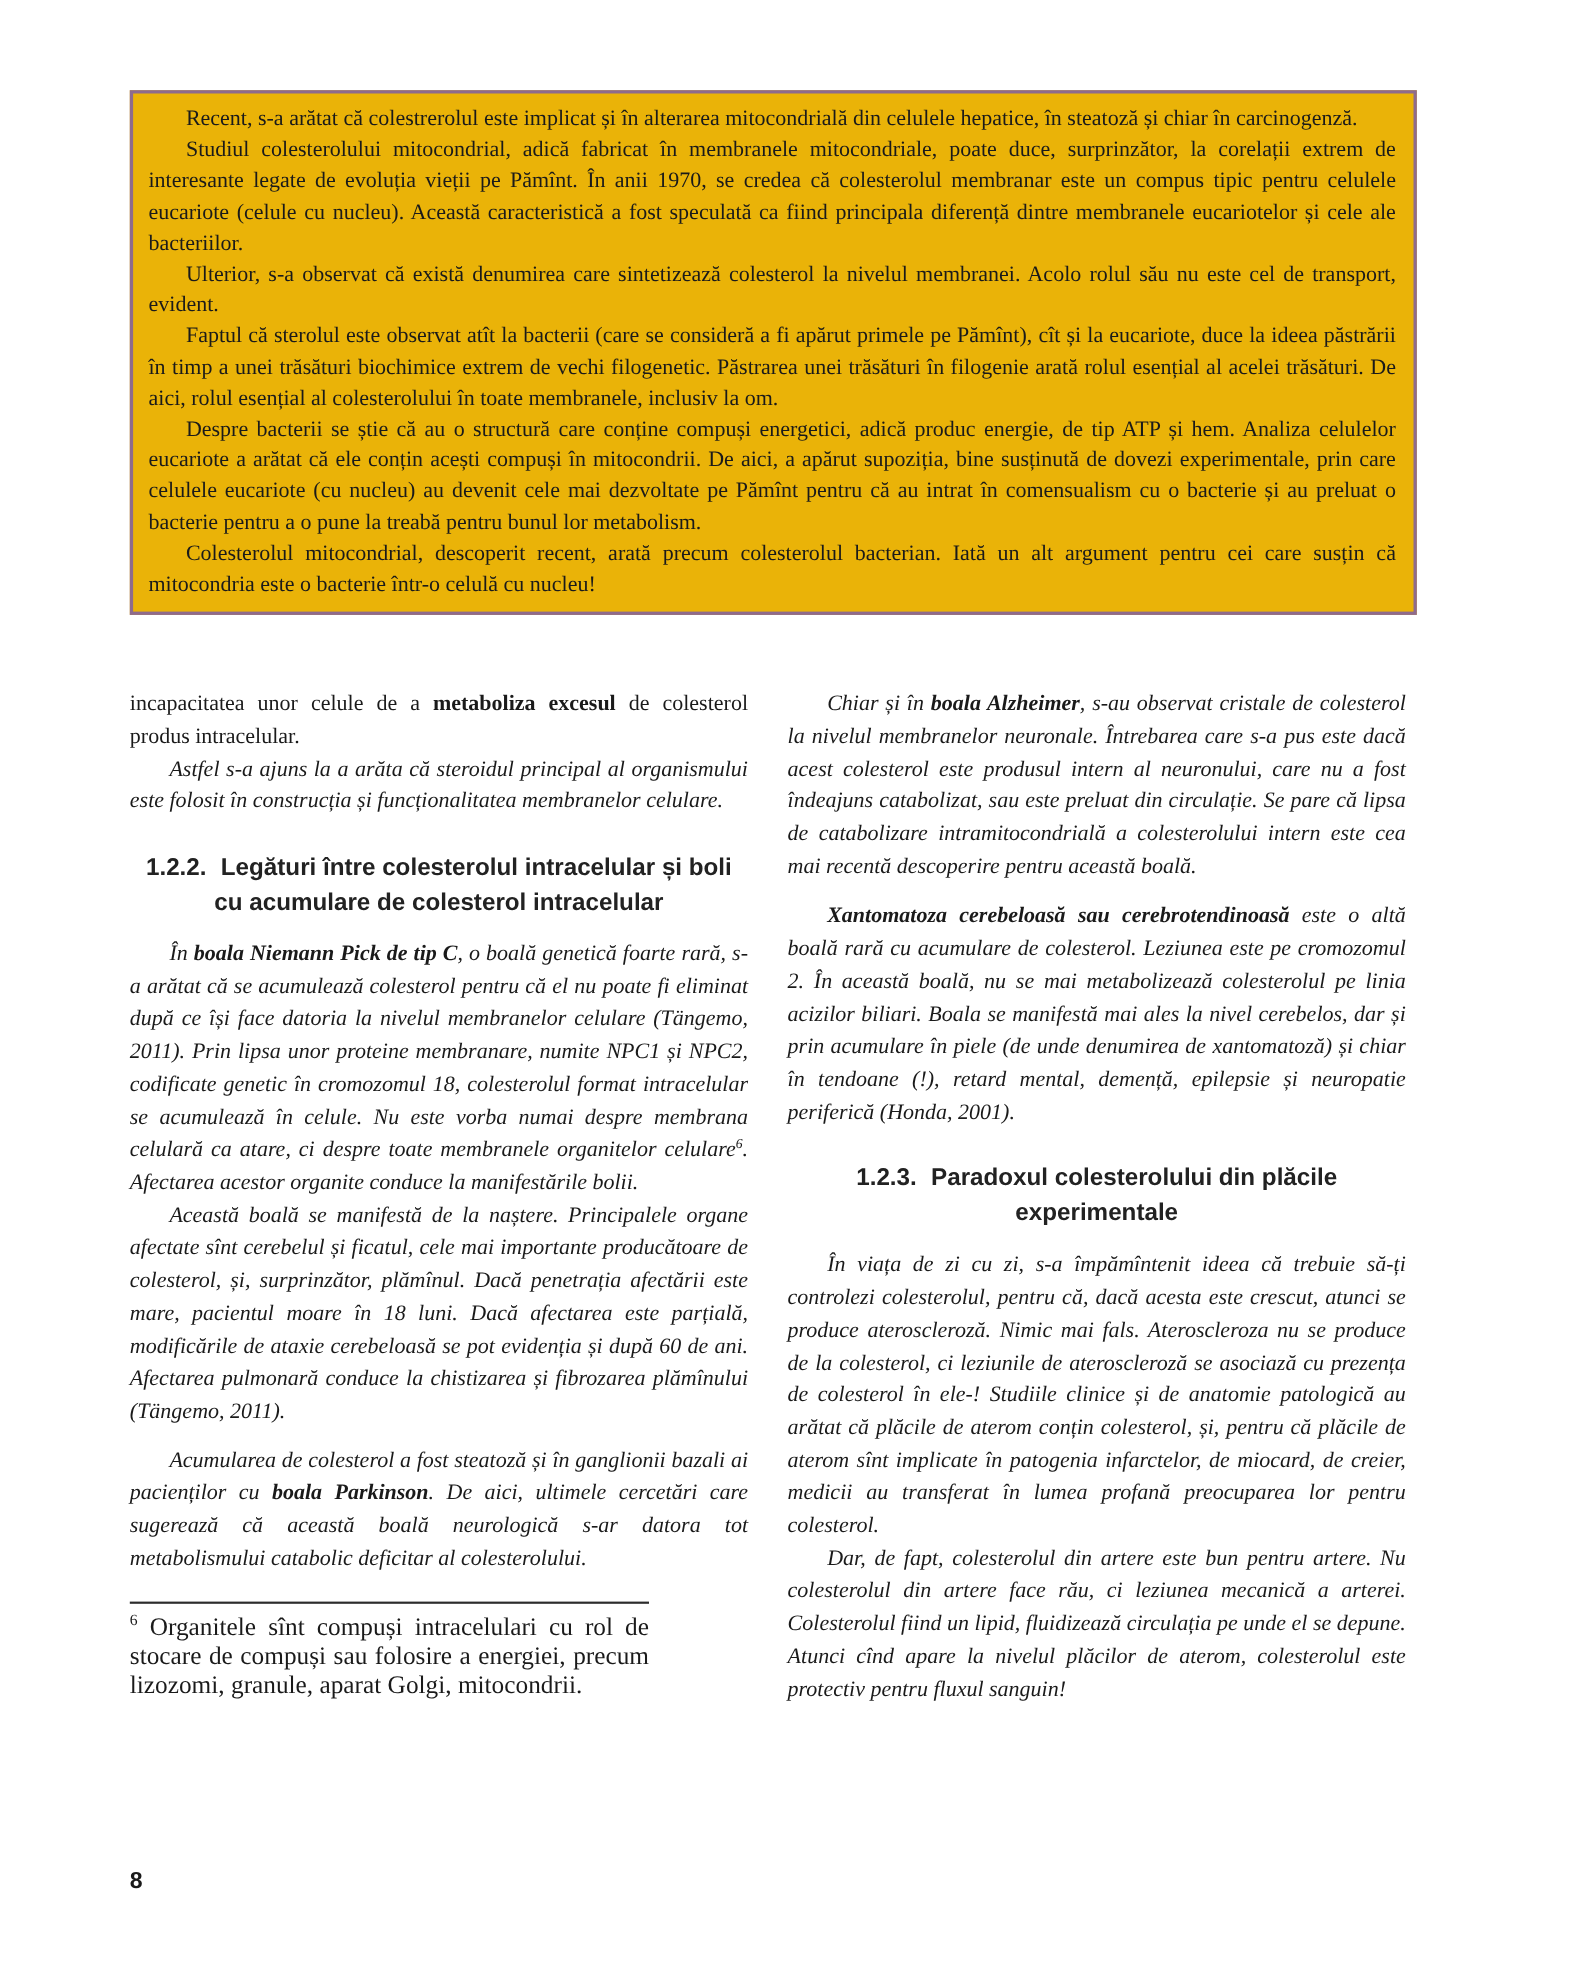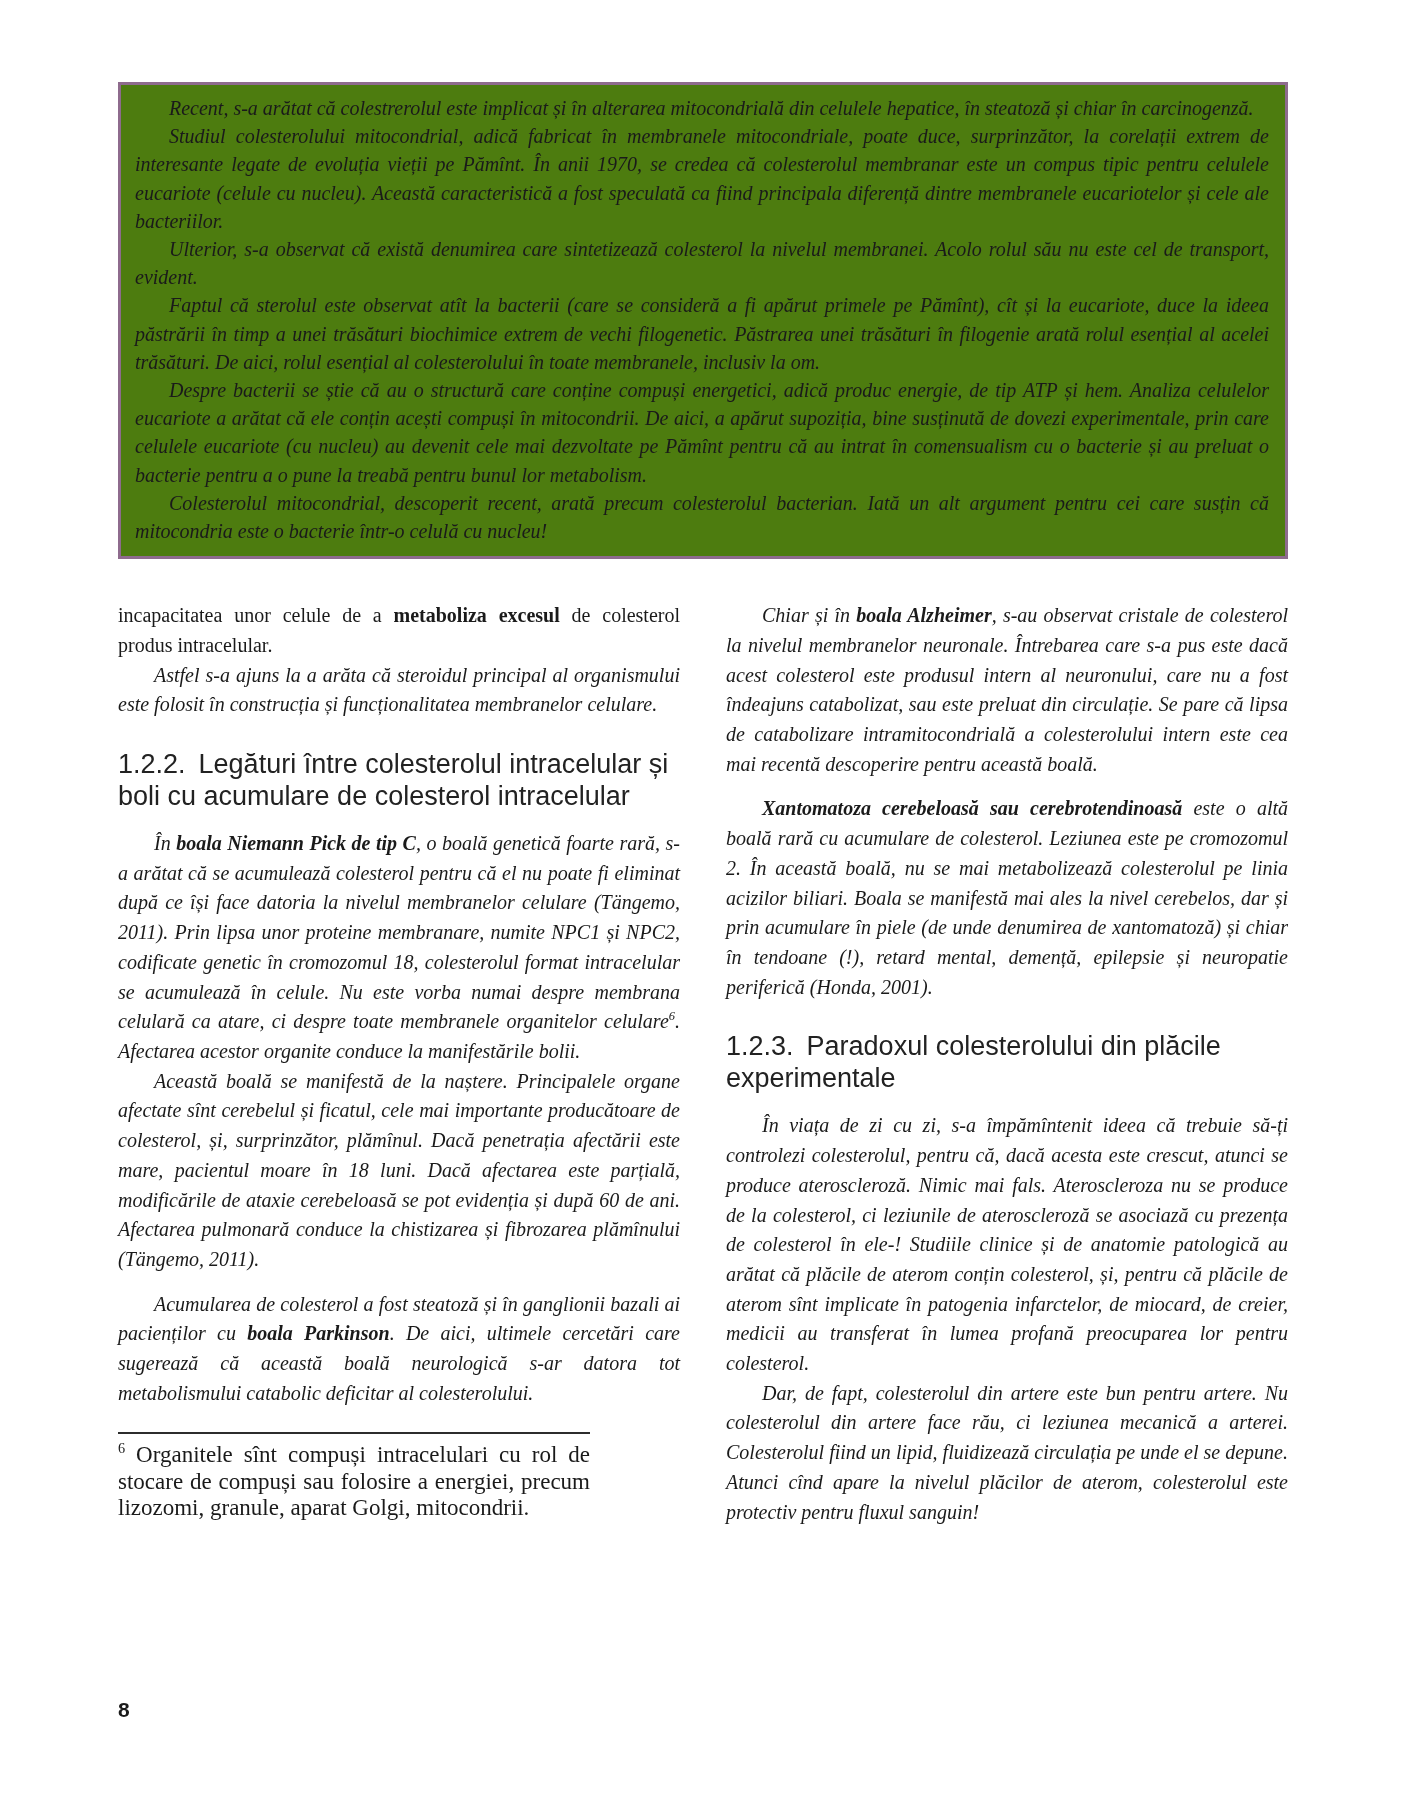--- a/index.html
+++ b/index.html
@@ -31,40 +31,40 @@
     margin: 0;
     font-size: 20px;
     line-height: 28.2px;
     text-align: justify;
     text-indent: 34px;
   }
 
   
   .columns {
     display: flex;
-    gap: 46px;
-    margin-top: 42px;
+    gap: 36px;
+    margin-top: 66px;
   }
   .col {
     width: 562px;
     font-size: 20px;
     line-height: 29.7px;
     text-align: justify;
   }
   .col p { margin: 0; }
   .col p.indent { text-indent: 36px; font-style: italic; }
   .col p.space-before { margin-top: 15px; }
 
   .section-heading {
     font-family: "Liberation Sans", sans-serif;
-    font-size: 27px;
+    font-size: 22px;
     line-height: 32px;
-    font-weight: 400;
+    font-weight: 700;
     color: #222222;
-    text-align: left;
+    text-align: center;
     margin: 28px 0 17px 0;
   }
   .section-heading .h-num { margin-right: 13px; }
 
   sup.seg-sup {
     font-size: 0.62em;
     line-height: 0;
     vertical-align: super;
   }
   .seg-bold { font-weight: bold; }
@@ -88,21 +88,21 @@
     font-weight: 700;
     color: #1a1a1a;
   }
 </style>
 </head>
 <body>
 
 <div id="screen">
   <div class="page-content">
 
-    <div class="intro-box" style="border-color: rgb(142, 107, 141); background-color: #4d7c0f; font-style: italic;">
+    <div class="intro-box" style="border-color: rgb(142, 107, 141); background-color: #eab308;">
         <p class="indent"><span>Recent, s-a arătat că colestrerolul este implicat și în alterarea mitocondrială din celulele hepatice, în steatoză și chiar în carcinogenză.</span></p>
         <p class="indent"><span>Studiul colesterolului mitocondrial, adică fabricat în membranele mitocondriale, poate duce, surprinzător, la corelații extrem de interesante legate de evoluția vieții pe Pămînt. În anii 1970, se credea că colesterolul membranar este un compus tipic pentru celulele eucariote (celule cu nucleu). Această caracteristică a fost speculată ca fiind principala diferență dintre membranele eucariotelor și cele ale bacteriilor.</span></p>
         <p class="indent"><span>Ulterior, s-a observat că există denumirea care sintetizează colesterol la nivelul membranei. Acolo rolul său nu este cel de transport, evident.</span></p>
         <p class="indent"><span>Faptul că sterolul este observat atît la bacterii (care se consideră a fi apărut primele pe Pămînt), cît și la eucariote, duce la ideea păstrării în timp a unei trăsături biochimice extrem de vechi filogenetic. Păstrarea unei trăsături în filogenie arată rolul esențial al acelei trăsături. De aici, rolul esențial al colesterolului în toate membranele, inclusiv la om.</span></p>
         <p class="indent"><span>Despre bacterii se știe că au o structură care conține compuși energetici, adică produc energie, de tip ATP și hem. Analiza celulelor eucariote a arătat că ele conțin acești compuși în mitocondrii. De aici, a apărut supoziția, bine susținută de dovezi experimentale, prin care celulele eucariote (cu nucleu) au devenit cele mai dezvoltate pe Pămînt pentru că au intrat în comensualism cu o bacterie și au preluat o bacterie pentru a o pune la treabă pentru bunul lor metabolism.</span></p>
         <p class="indent"><span>Colesterolul mitocondrial, descoperit recent, arată precum colesterolul bacterian. Iată un alt argument pentru cei care susțin că mitocondria este o bacterie într-o celulă cu nucleu!</span></p>
       </div>
 
     <div class="columns">
       <div class="col">

